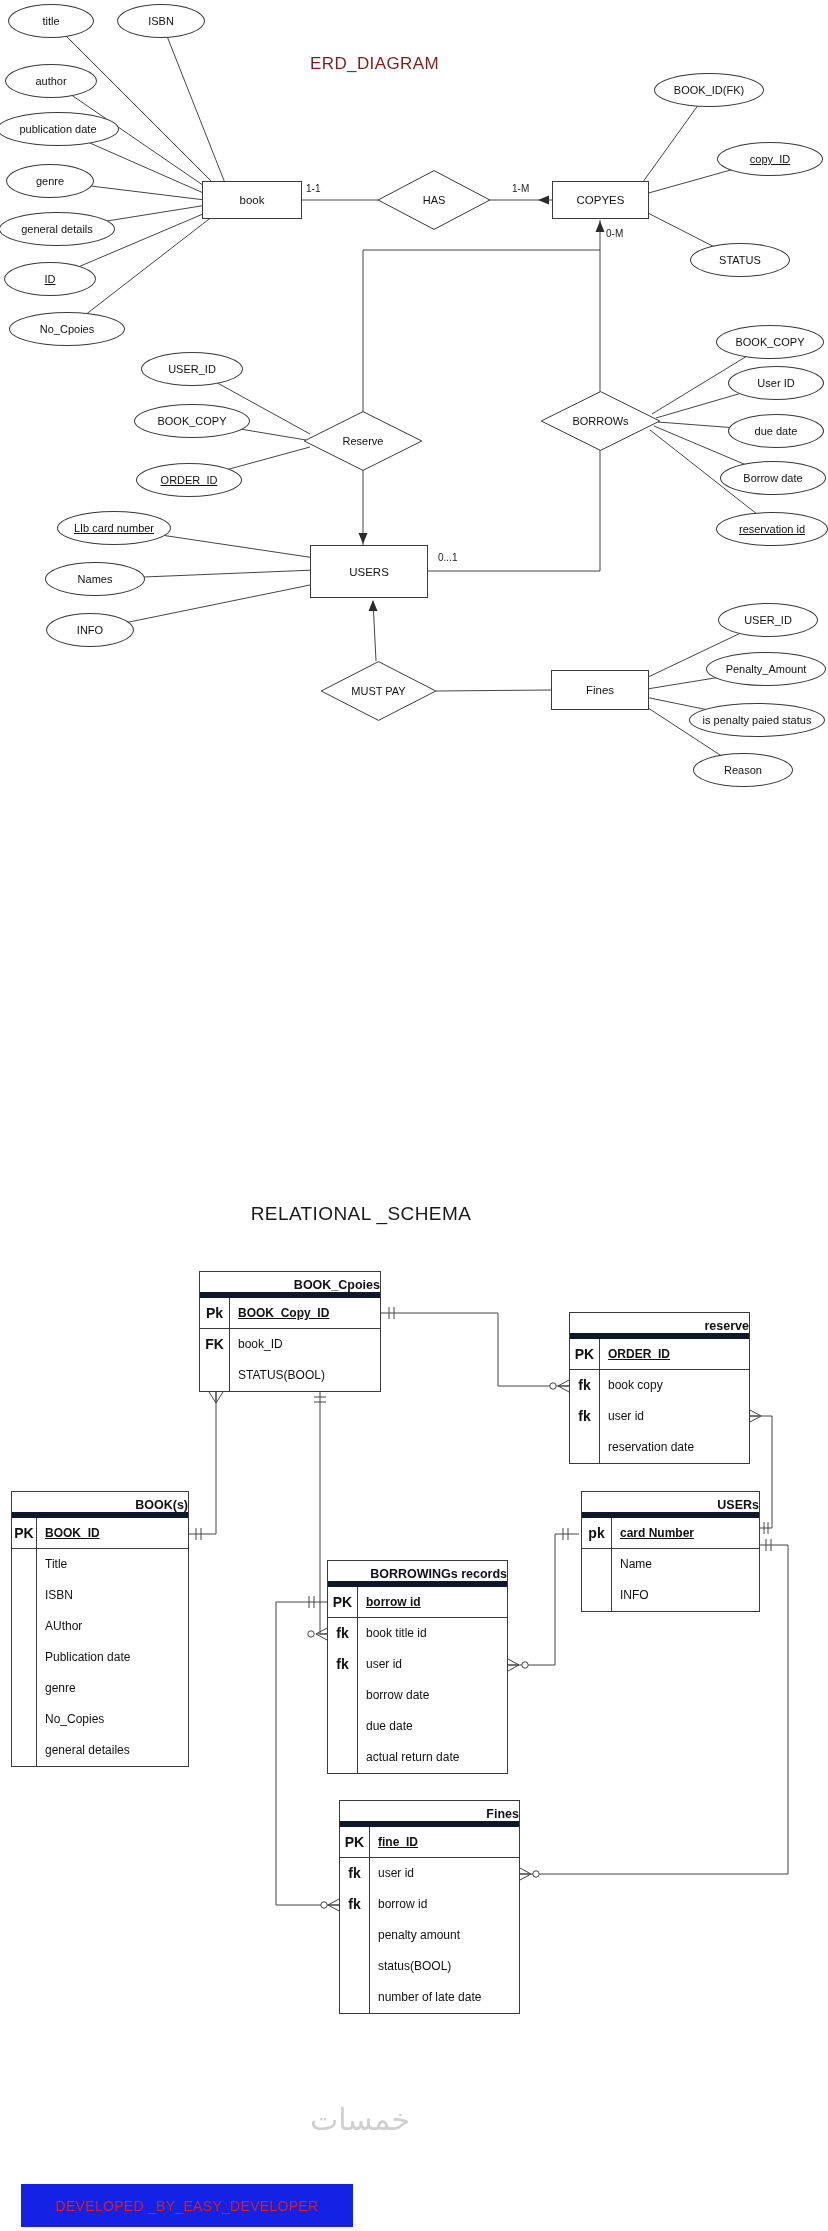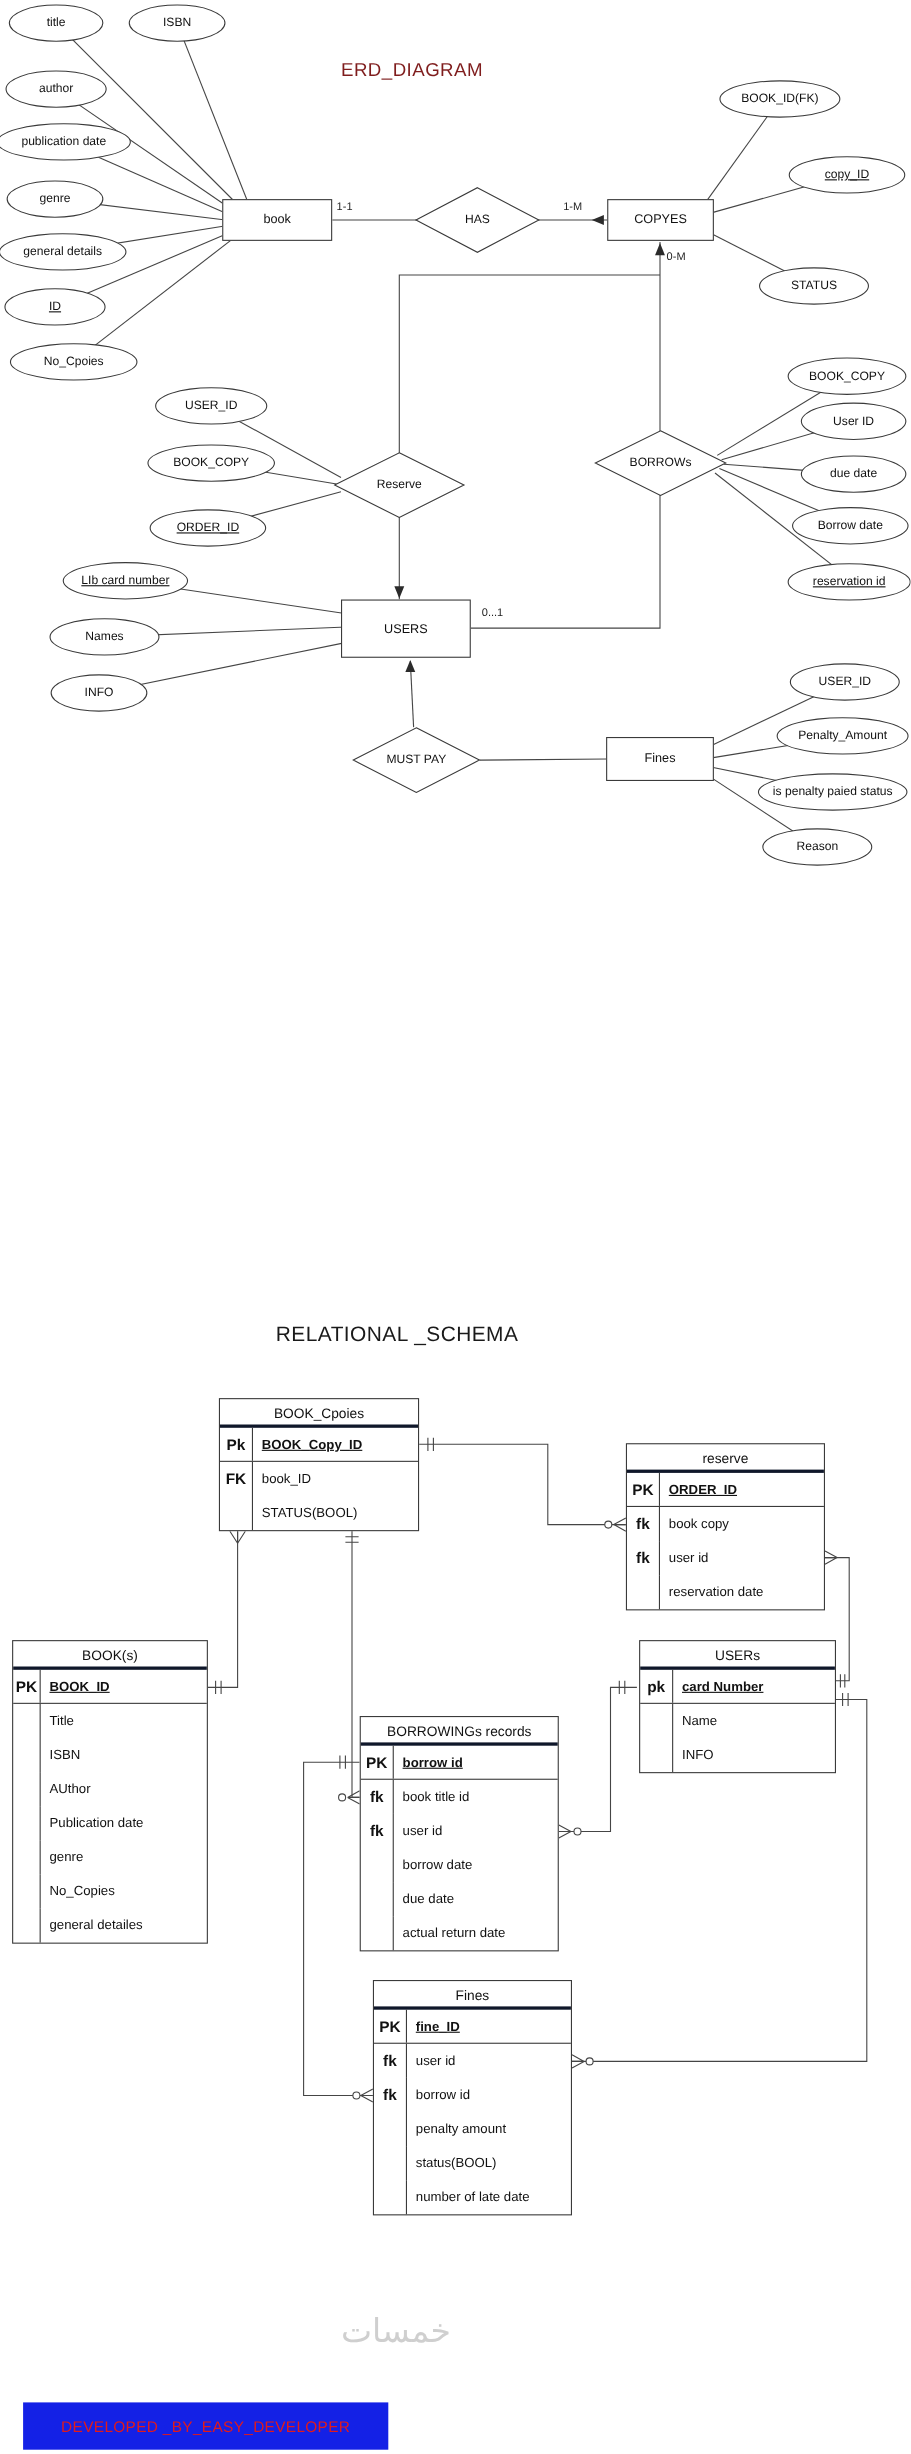--- a/index.html
+++ b/index.html
@@ -10,21 +10,21 @@
   .h-title{position:absolute;font-size:17px;color:#7f1d1d;text-align:left;letter-spacing:.4px}
   .h-title2{position:absolute;font-size:19px;color:#1a1a1a;text-align:center;letter-spacing:.4px}
   .ent{position:absolute;border:1px solid #3a3a3a;background:#fff;display:flex;align-items:center;justify-content:center;font-size:11.5px;z-index:2}
   .el{position:absolute;border:1px solid #3a3a3a;border-radius:50%;background:#fff;display:flex;align-items:center;justify-content:center;font-size:11px;white-space:nowrap;z-index:2}
   .el.u, .u{text-decoration:underline}
   .dia{position:absolute;z-index:2}
   .dia svg{position:absolute;left:0;top:0;width:100%;height:100%}
   .dia span{position:absolute;left:0;top:0;right:0;bottom:0;display:flex;align-items:center;justify-content:center;font-size:11px}
   .card{position:absolute;font-size:10px;color:#222;z-index:3;white-space:nowrap}
   .table{position:absolute;border:1px solid #3a3a3a;background:#fff;font-size:12px;z-index:2}
-  .thdr{height:26px;line-height:26px;text-align:center;font-weight:normal;font-size:12.5px;border-bottom:3px solid #0f172a;white-space:nowrap;overflow:hidden}
+  .thdr{height:26px;line-height:26px;text-align:right;font-weight:bold;font-size:12.5px;border-bottom:6px solid #0f172a;white-space:nowrap;overflow:hidden}
   .trow{display:flex;height:31px;line-height:30px}
   .kc{width:30px;flex:none;border-right:1px solid #3a3a3a;text-align:center;font-weight:bold;font-size:14px}
   .fc{flex:1;padding-left:8px;white-space:nowrap;overflow:hidden}
   .trow.pk{border-bottom:1px solid #3a3a3a}
   .trow.pk .fc{font-weight:bold;text-decoration:underline}
   .table.nk .kc{width:25px}
   .table.sett .trow{height:28px;line-height:27px}
   .trow.sep{border-bottom:1px solid #3a3a3a}
   .watermark{position:absolute;font-family:"DejaVu Sans",sans-serif;font-size:30px;color:#cfcfcf;text-align:center;z-index:1}
   .footer{position:absolute;left:21px;top:2184px;width:332px;height:43px;background:#1421e6;color:#e21b1b;display:flex;align-items:center;justify-content:center;font-size:14px;letter-spacing:.3px;z-index:2;white-space:nowrap}

